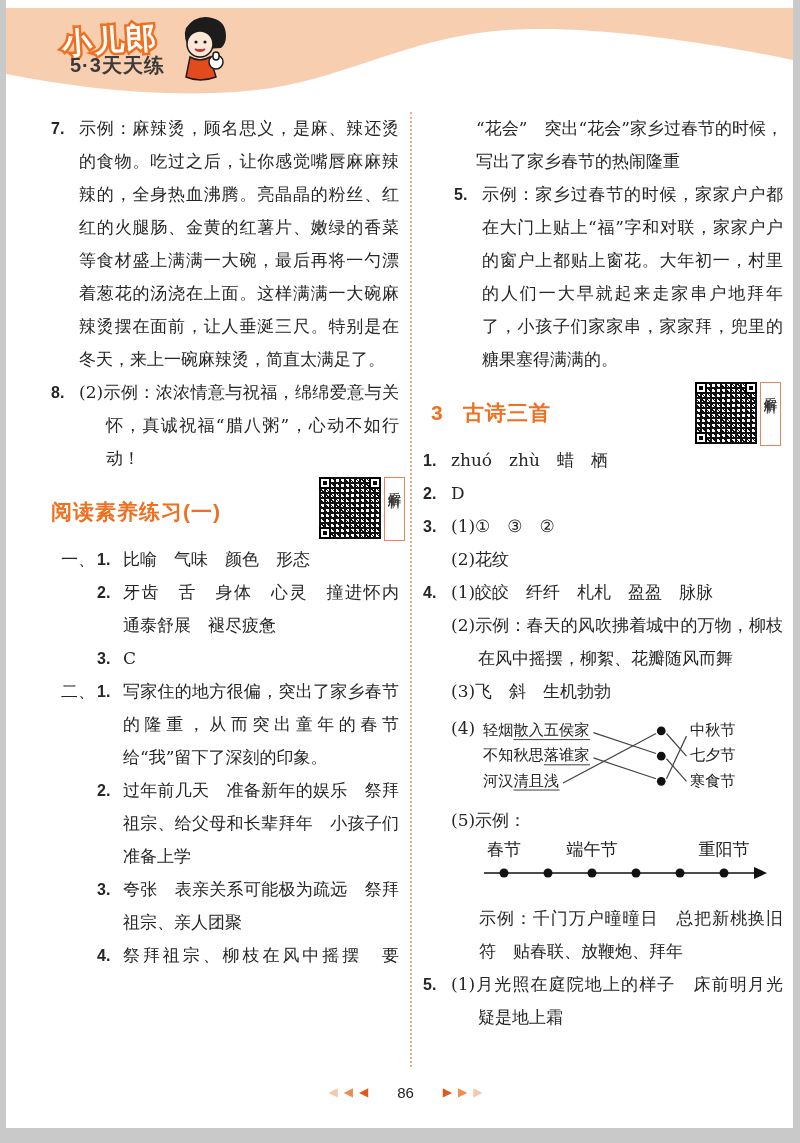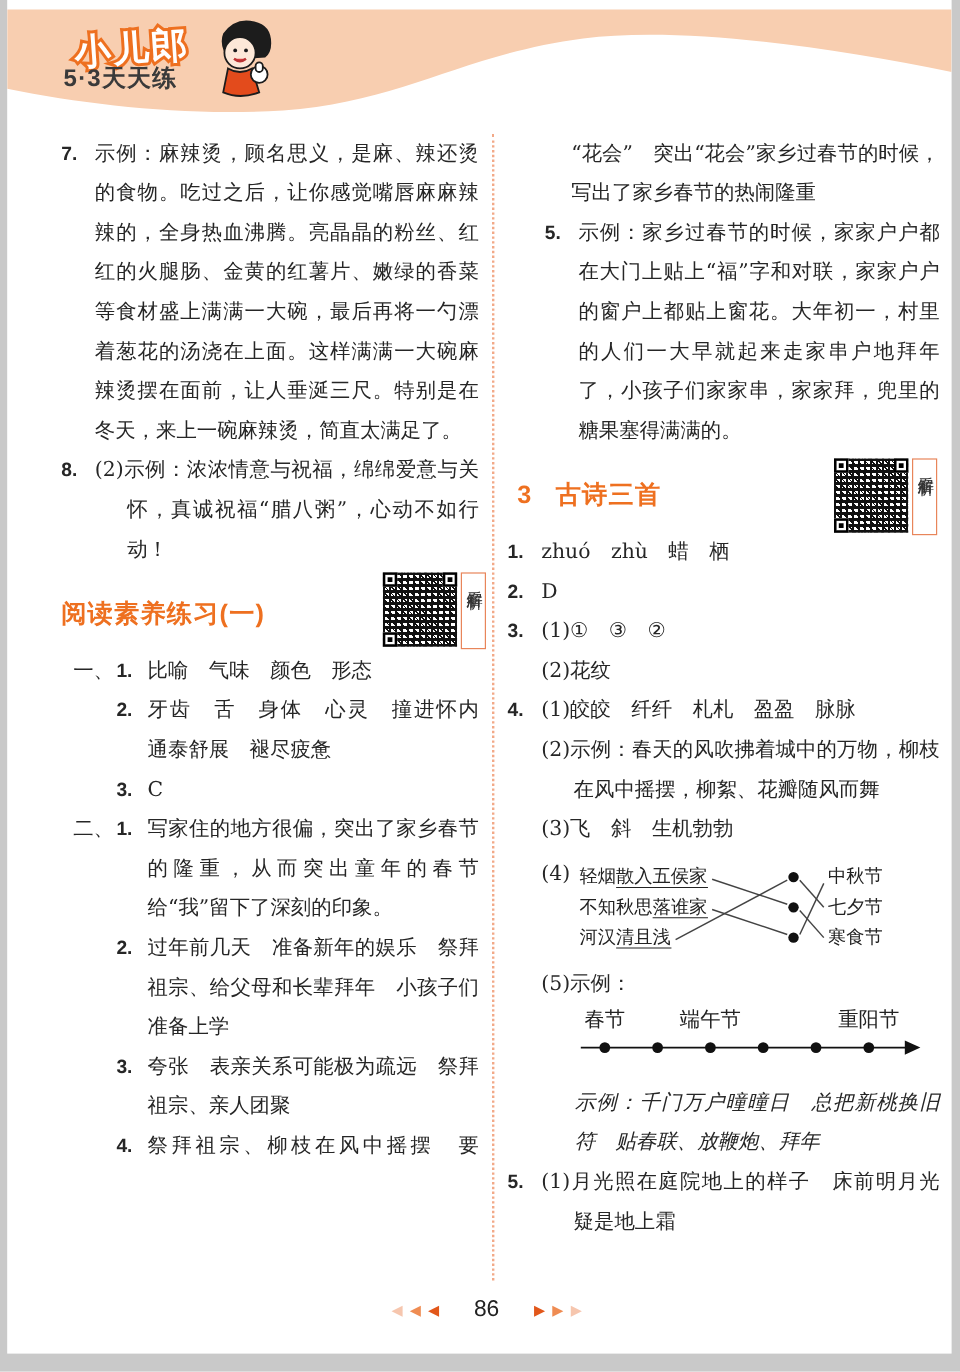--- a/index.html
+++ b/index.html
@@ -7,21 +7,21 @@
     width:800px;height:1143px;position:relative;overflow:hidden;
     background:#c9c9c9;
     font-family:"DejaVu Serif","Liberation Serif",serif;
     color:#262626;
   }
   .page{position:absolute;left:6px;top:0;width:787px;height:1128px;background:#ffffff;}
   .band{position:absolute;left:0;top:0;width:787px;height:110px;}
   
   .logo{position:absolute;left:42px;top:10px;width:190px;height:85px;}
   .series{
-    position:absolute;left:47px;top:52px;
+    position:absolute;left:64px;top:52px;
     font-family:"Liberation Sans",sans-serif;font-weight:bold;
     font-size:20px;color:#3a3a3a;letter-spacing:1px;
   }
   
   .col{position:absolute;top:112px;font-size:17px;line-height:33px;}
   .col-left{left:45px;width:348px;}
   .col-right{left:417px;width:360px;}
   .divider{position:absolute;left:404px;top:112px;height:955px;border-left:2px dotted #f2a988;}
   .jt{text-align:justify;}
   .row{display:flex;}
@@ -67,28 +67,28 @@
     font-size:13.5px;line-height:17px;letter-spacing:2px;color:#333;
     padding:3px 1px;height:56px;
   }
   
   .indent-a{padding-left:53px;}
   .item5-row{margin-left:31px;display:flex;}
   .lesson-head{margin-left:8px;}
   .diagram-row{display:flex;margin:4px 0 2px 0;}
   .diagram-label{flex:0 0 32px;}
   .timeline-wrap{margin:2px 0 0 20px;text-align:center;}
-  .ex-text{padding-left:28px;text-align:justify;font-style:italic;}
+  .ex-text{padding-left:28px;text-align:justify;}
   
   .footer{
     position:absolute;left:6px;top:1072px;width:787px;height:40px;
     display:flex;align-items:center;justify-content:center;
     font-family:"Liberation Sans",sans-serif;
   }
-  .pgnum{font-size:19px;color:#222;margin:16px 26px;}
+  .pgnum{font-size:15px;color:#222;margin:16px 26px;}
   .arr{font-size:12px;margin:0 3px;}
   .a-dark{color:#e2571a;} .a-mid{color:#ef8c52;} .a-light{color:#f6c6ae;}
   svg text{font-family:"DejaVu Serif","Liberation Serif",serif;}
 </style>
 </head>
 <body>
 
 <div class="page">
 
   <svg class="band" viewBox="0 0 787 110" preserveAspectRatio="none">

